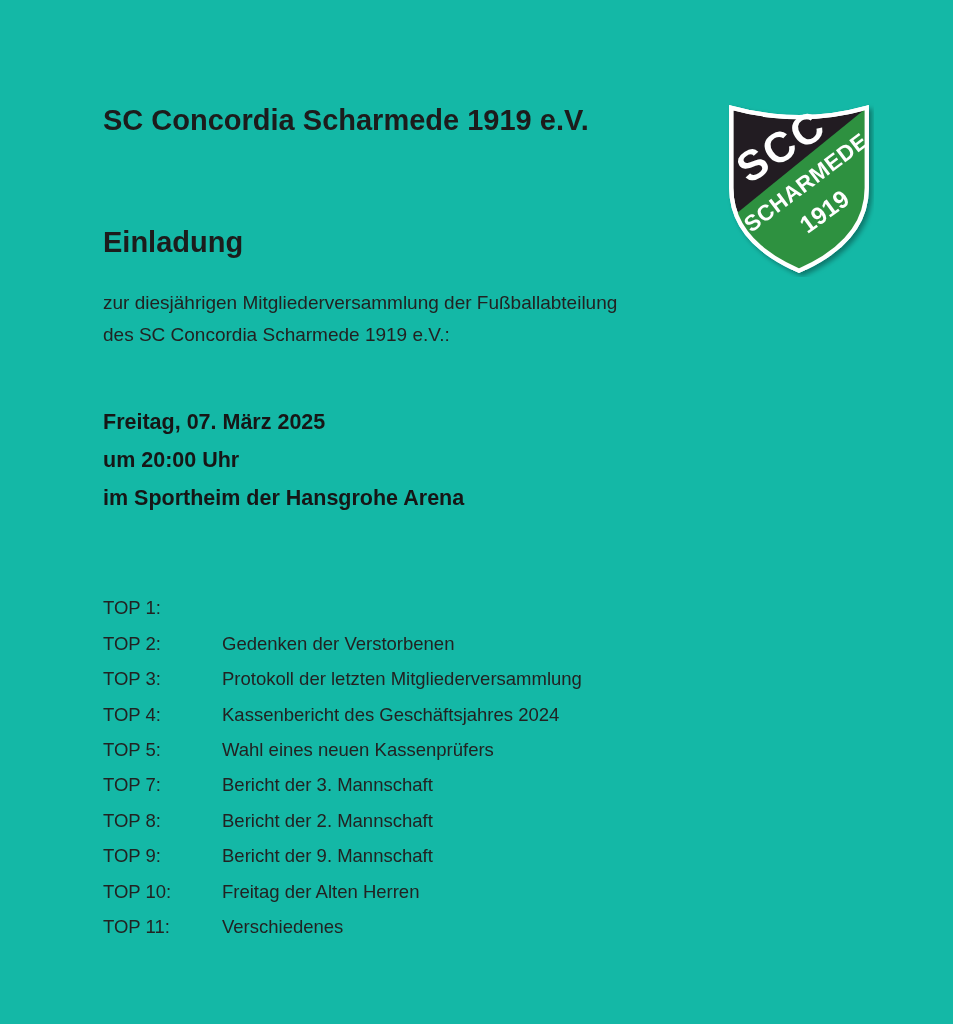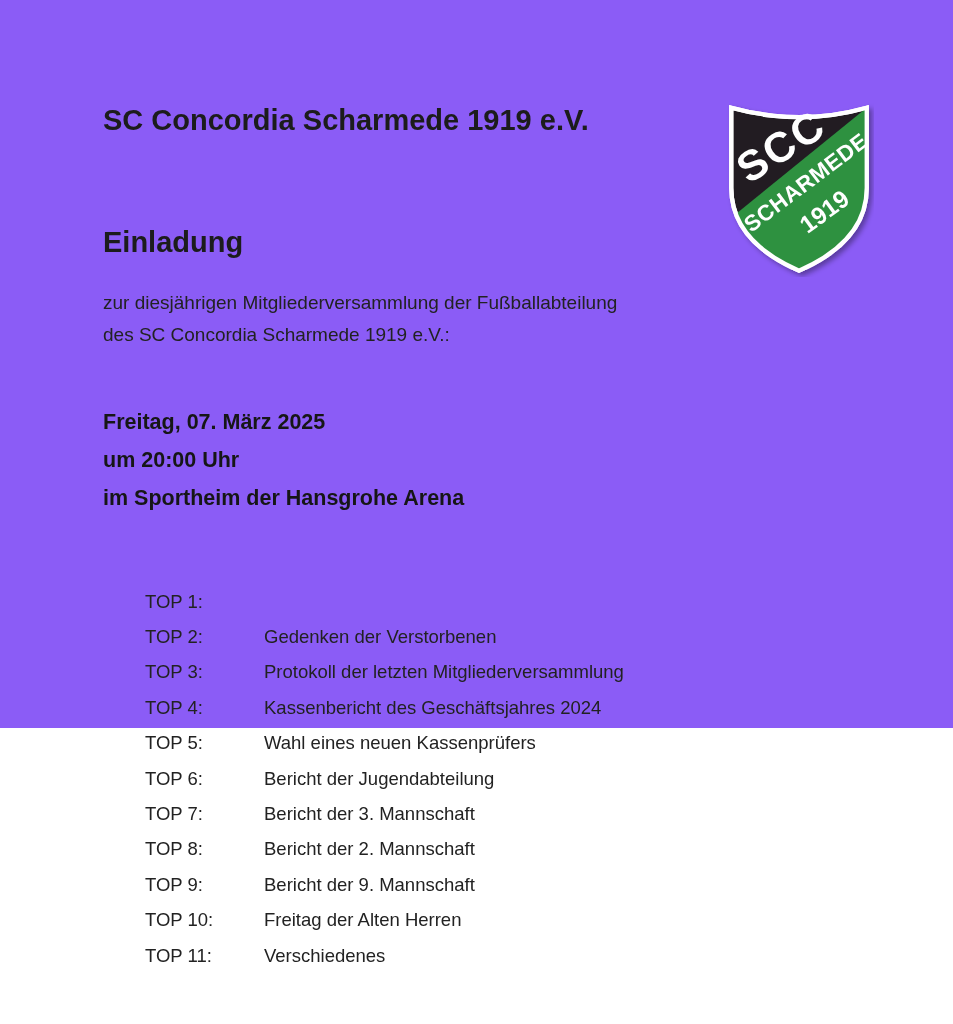--- a/index.html
+++ b/index.html
@@ -7,22 +7,22 @@
     width: 953px;
     height: 1024px;
     background: #ffffff;
     font-family: "Liberation Sans", sans-serif;
     color: #1a1a1a;
     overflow: hidden;
   }
   .page {
     position: relative;
     width: 953px;
-    height: 728px;
-    background: #8b5cf6;
+    height: 1024px;
+    background: #14b8a6;
   }
   .club-name {
     position: absolute;
     left: 103px;
     top: 104px;
     font-size: 29px;
     font-weight: bold;
     color: #1c1c1c;
     white-space: nowrap;
   }
@@ -70,24 +70,23 @@
   }
   .agenda-list {
     position: absolute;
     left: 103px;
     top: 584px;
     width: 620px;
   }
   .agenda-row {
     display: flex;
     height: 35.4px;
-    align-items: center;
+    align-items: flex-end;
     font-size: 18.5px;
     color: #222;
-    margin-left: 42px;
   }
   .agenda-label {
     width: 119px;
     flex: 0 0 119px;
   }
   .agenda-text { flex: 1; }
 </style>
 </head>
 <body>
 
@@ -144,24 +143,20 @@
     </div>
     <div class="agenda-row">
       <span class="agenda-label">TOP 4:</span>
       <span class="agenda-text">Kassenbericht des Geschäftsjahres 2024</span>
     </div>
     <div class="agenda-row">
       <span class="agenda-label">TOP 5:</span>
       <span class="agenda-text">Wahl eines neuen Kassenprüfers</span>
     </div>
     <div class="agenda-row">
-      <span class="agenda-label">TOP 6:</span>
-      <span class="agenda-text">Bericht der Jugendabteilung</span>
-    </div>
-    <div class="agenda-row">
       <span class="agenda-label">TOP 7:</span>
       <span class="agenda-text">Bericht der 3. Mannschaft</span>
     </div>
     <div class="agenda-row">
       <span class="agenda-label">TOP 8:</span>
       <span class="agenda-text">Bericht der 2. Mannschaft</span>
     </div>
     <div class="agenda-row">
       <span class="agenda-label">TOP 9:</span>
       <span class="agenda-text">Bericht der 9. Mannschaft</span>

